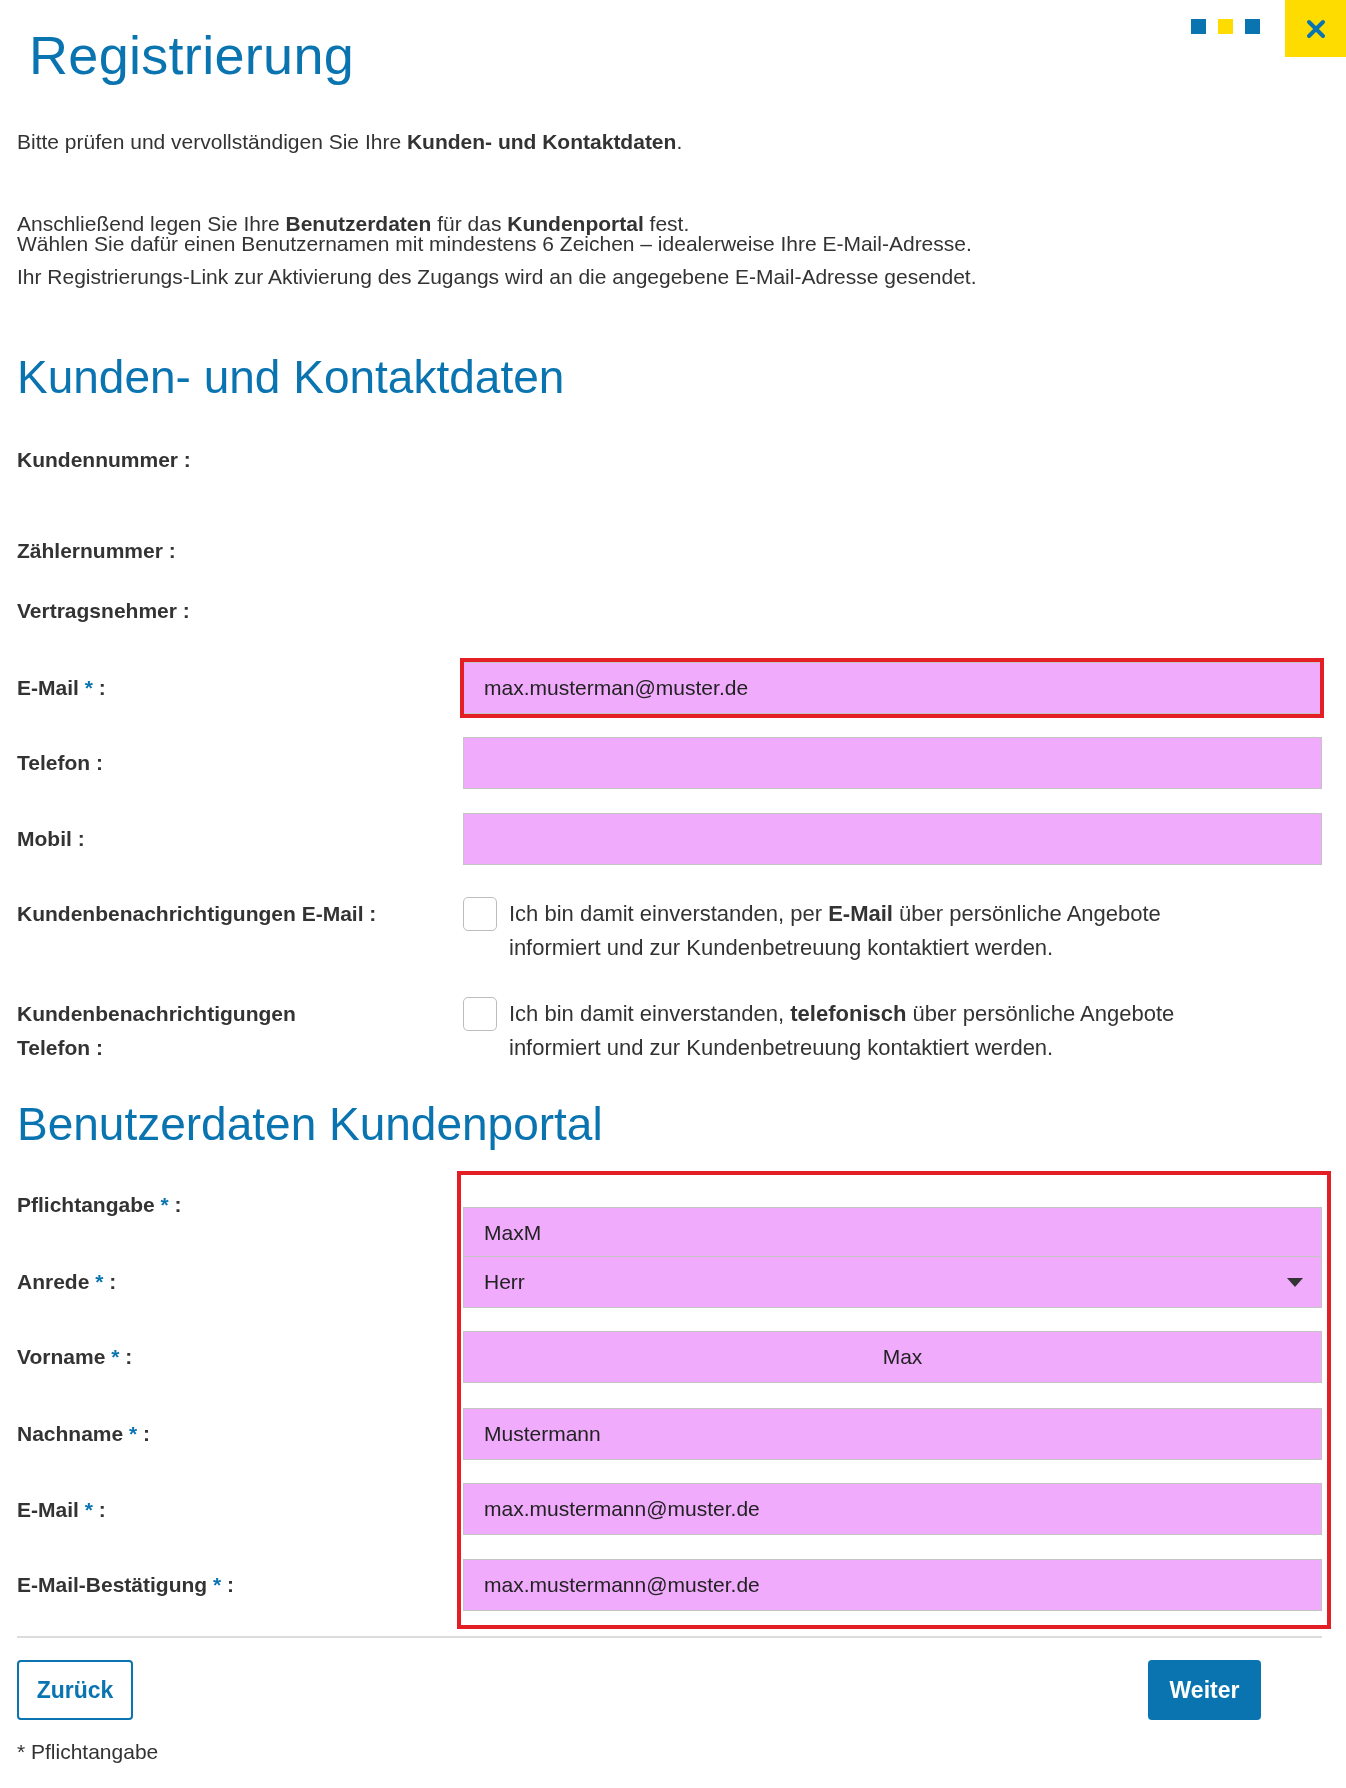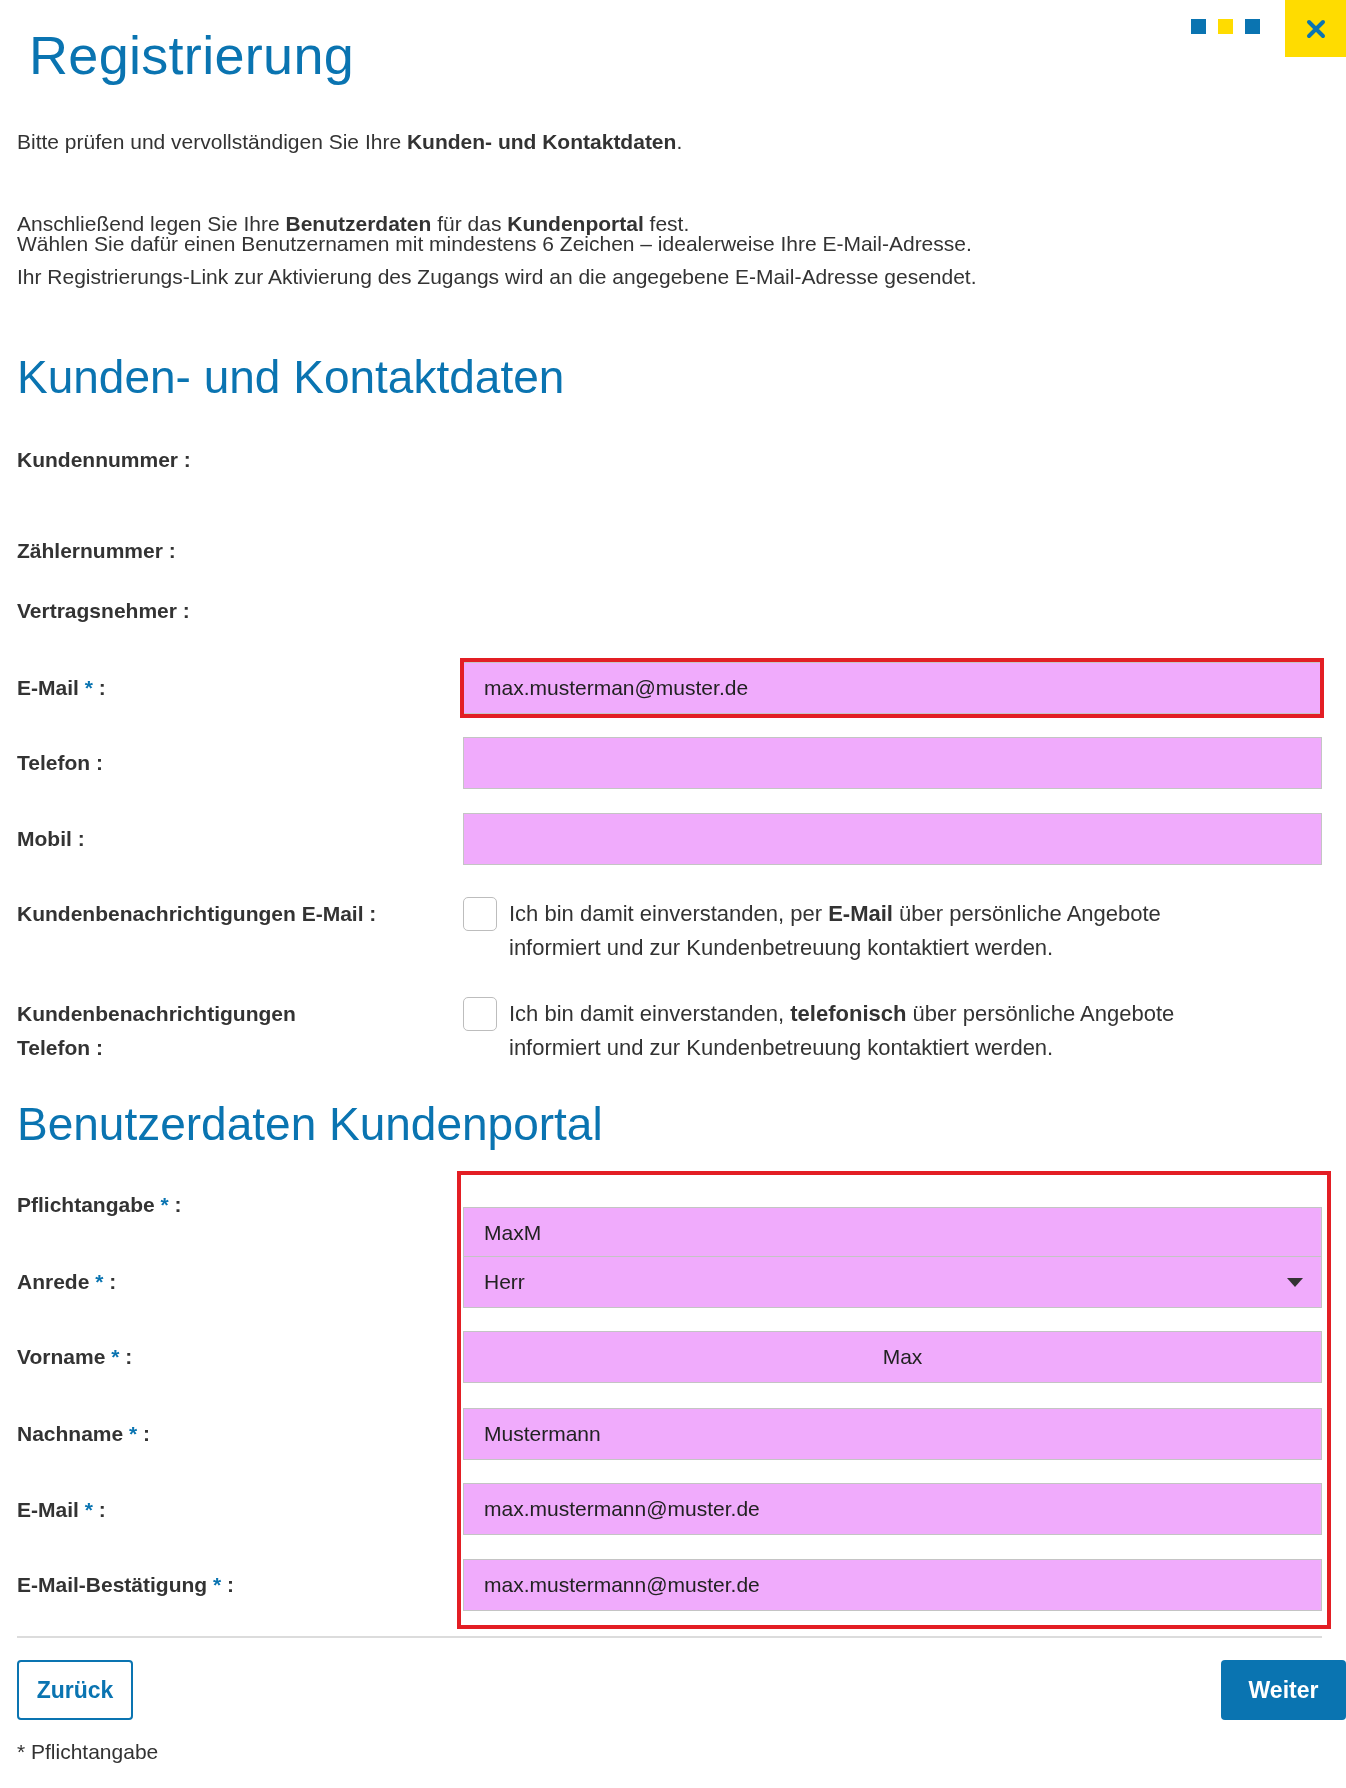--- a/index.html
+++ b/index.html
@@ -28,21 +28,21 @@
 
   .cb { position: absolute; left: 463px; width: 34px; height: 34px; border: 1px solid #bdbdbd; border-radius: 5px; background: #fff; cursor: pointer; }
   .cb-text { position: absolute; left: 509px; font-size: 22px; line-height: 34px; color: #333; }
   .cb-text b { font-weight: 700; }
 
   .hl { position: absolute; border: 4px solid #e31e24; pointer-events: none; }
 
   .divider { position: absolute; left: 17px; top: 1636px; width: 1305px; height: 2px; background: #dcdcdc; }
 
   .btn-back { position: absolute; left: 17px; top: 1660px; width: 116px; height: 60px; border: 2px solid #0a74b1; border-radius: 4px; background: #fff; color: #0a74b1; font-size: 23px; font-weight: 700; display: flex; align-items: center; justify-content: center; cursor: pointer; }
-  .btn-next { position: absolute; left: 1221px; top: 1660px; width: 125px; height: 60px; border-radius: 4px; background: #0a74b1; color: #fff; font-size: 23px; font-weight: 700; display: flex; align-items: center; justify-content: center; cursor: pointer; }
+  .btn-next { position: absolute; left: 1148px; top: 1660px; width: 113px; height: 60px; border-radius: 4px; background: #0a74b1; color: #fff; font-size: 23px; font-weight: 700; display: flex; align-items: center; justify-content: center; cursor: pointer; }
 
   .footnote { position: absolute; left: 17px; top: 1740px; font-size: 21px; color: #333; }
 </style>
 </head>
 <body>
 
 <h1 class="title">Registrierung</h1>
 <div class="deco d1"></div>
 <div class="deco d2"></div>
 <div class="deco d3"></div>

